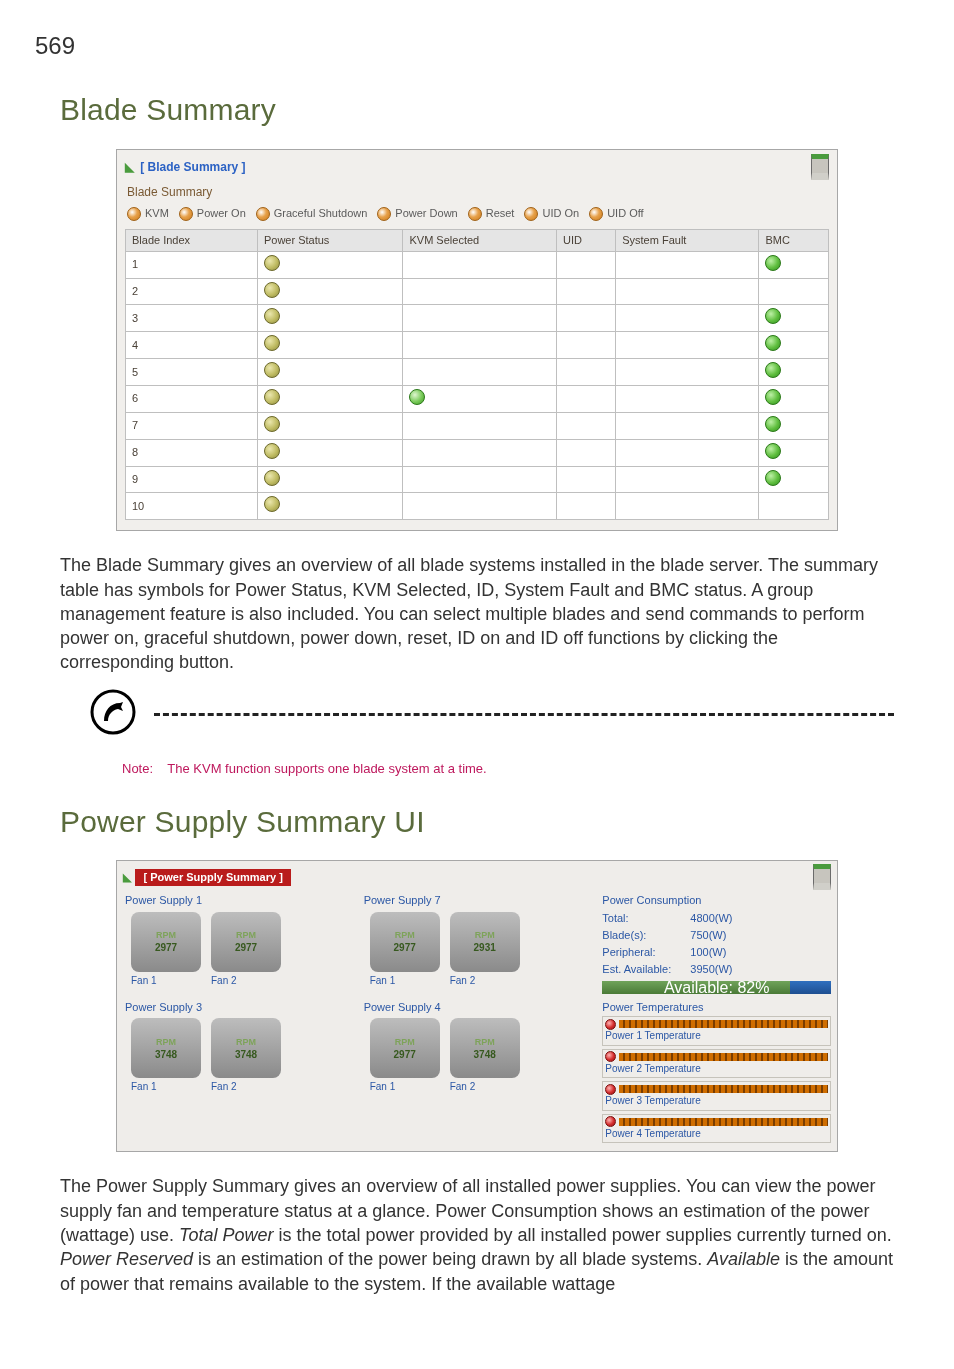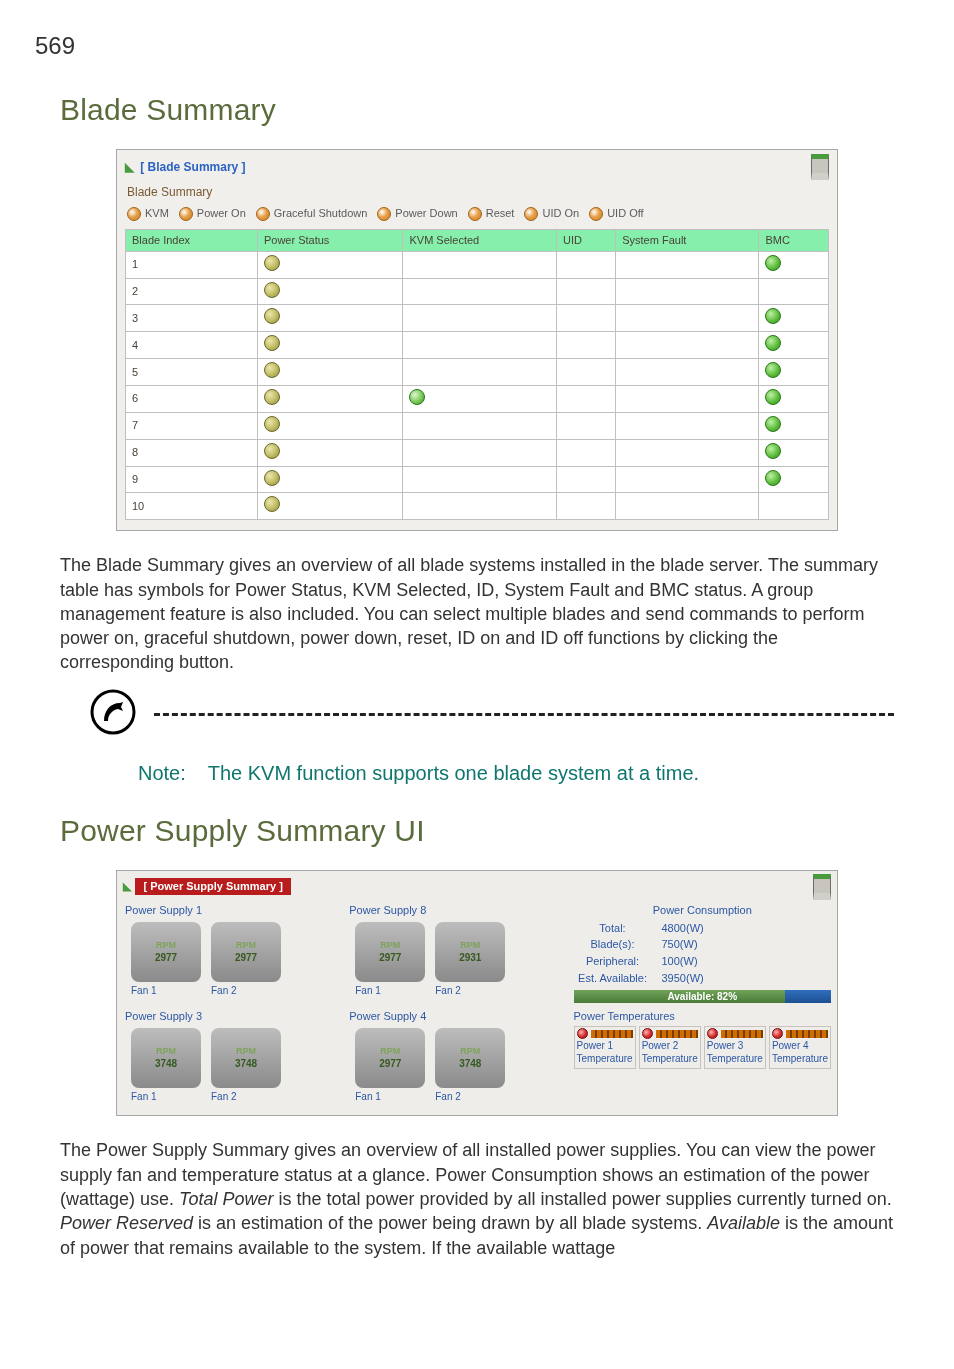--- a/index.html
+++ b/index.html
@@ -99,21 +99,21 @@
     background: #fff;
   }
   .blade-table th, .blade-table td {
     border: 1px solid #bfbfbf;
     padding: 3px 6px;
     text-align: left;
     font-size: 11px;
     color: #4a4137;
   }
   .blade-table th {
-    background: #86efac;
+    background: #e5e5e5;
     font-weight: 400;
   }
   .cell-center { text-align: center; }
   .status-dot {
     width: 14px; height: 14px; border-radius: 50%;
     display: inline-block;
     background: radial-gradient(circle at 35% 35%, #ebe7ae, #bfbb62 55%, #8c8a3e);
     border: 1px solid #6d6a2e;
   }
   .bmc-dot {
@@ -172,36 +172,35 @@
     justify-content: center;
     color: #2b3f1f;
     font-size: 9px;
   }
   .gauge .rpm-label { color: #7ea35a; font-weight: 700; font-size: 9px; }
   .gauge .rpm-val { color: #37591f; font-size: 10px; font-weight: 700; }
   .fan-label { text-align: left; color: #2b57a5; font-size: 10px; margin-top: 2px; }
 
   .powercons {
     color: #2b57a5;
-    text-align: center;
   }
   .pc-row { display: flex; gap: 10px; font-size: 11px; padding: 1px 0; }
   .pc-key { width: 78px; color: #2b57a5; }
   .pc-val { color: #2b57a5; }
   .meter {
     height: 13px;
     background: linear-gradient(#2f6fbf, #1e4f91);
     position: relative;
     margin-top: 3px;
   }
   .meter .fill { position: absolute; left:0; top:0; bottom:0; width:82%; background: linear-gradient(#70a35a, #4a7a37); }
-  .meter .txt { position: absolute; left: 50%; top:0; transform: translateX(-50%); color:#fff; font-size:10px; line-height:13px;font-weight:bold; }
+  .meter .txt { position: absolute; left: 50%; top:0; transform: translateX(-50%); color:#fff; font-size:16px; line-height:13px; }
 
   .temps { color:#2b57a5; }
-  .temp-grid { display:grid; grid-template-columns:1fr 1fr 1fr 1fr; gap:3px; }
+  .temp-grid { display:grid; grid-template-columns:1fr; gap:3px; }
   .temp-box { border:1px solid #c6c3bb; padding:2px; }
   .temp-bar { height:10px; width:100%; display:flex; align-items:center; }
   .temp-led { width:9px; height:9px; border-radius:50%; background: radial-gradient(circle at 35% 35%, #ffb3b3, #d42d2d 55%, #8e1414); margin-right:3px; border:1px solid #7a0d0d; }
   .seg { flex:1; height:8px; background: repeating-linear-gradient(90deg, #cf6d00 0 4px, #7a3d00 4px 6px); }
   .temp-label { color:#2b57a5; font-size:10px; }
 
   p.body {
     font-size: 18px;
     color: #333;
     margin: 0 0 12px 0;
@@ -212,23 +211,23 @@
     gap: 18px;
     margin: 14px 0 20px 30px;
   }
   .note-icon svg { width: 46px; height: 46px; }
   .note-dashes {
     flex: 1;
     border-top: 3px dashed #222;
     height: 0;
   }
   .note-text {
-    font-size: 20px;
-    color: #0f766e;
-    margin-left: 78px;
+    font-size: 13px;
+    color: #be185d;
+    margin-left: 62px;
     margin-bottom: 24px;
   }
   .note-text .label { font-weight: 400; }
   em.term { font-style: italic; }
 </style>
 </head>
 <body>
 
 <div class="page">
   <div class="page-num">569</div>
@@ -415,21 +414,21 @@
             <div>
               <div class="gauge">
                 <div class="rpm-label">RPM</div>
                 <div class="rpm-val">2977</div>
               </div>
               <div class="fan-label">Fan 2</div>
             </div>
           </div>
         </div>
         <div>
-          <div class="psu-panel-label">Power Supply 8</div>
+          <div class="psu-panel-label">Power Supply 7</div>
           <div class="psu-fans">
             <div>
               <div class="gauge">
                 <div class="rpm-label">RPM</div>
                 <div class="rpm-val">2977</div>
               </div>
               <div class="fan-label">Fan 1</div>
             </div>
             <div>
               <div class="gauge">

